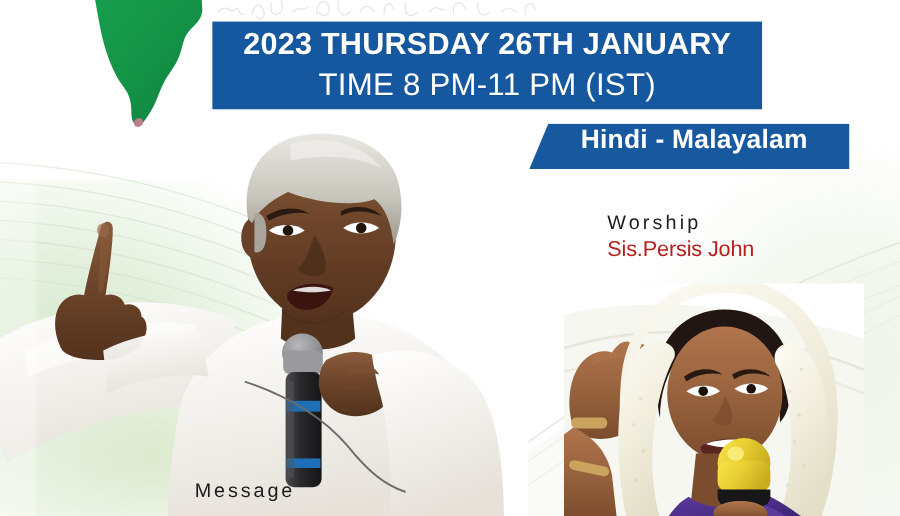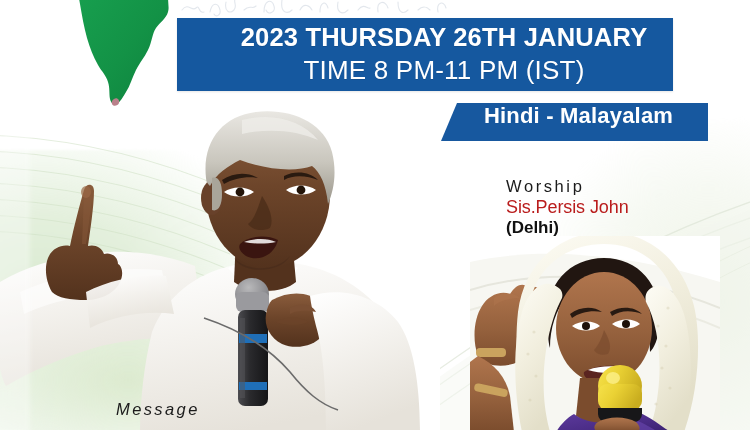--- a/index.html
+++ b/index.html
@@ -34,21 +34,20 @@
 
   
   .map-wrap{position:absolute;left:60px;top:-46px;width:160px;height:155px;}
 
   
   .date-banner{
     position:absolute;left:177px;top:18px;width:458px;height:73px;
     background:#15589f;
     display:flex;flex-direction:column;align-items:center;justify-content:center;
     box-shadow:0 1px 2px rgba(0,0,0,.10);
-    padding-left:38px;
   }
   .date-line1{
     color:#ffffff;font-weight:bold;font-size:25.5px;letter-spacing:.2px;
     line-height:1.02;white-space:nowrap;text-shadow:0 1px 0 rgba(0,0,0,.10);
   }
   .date-line2{
     color:#ffffff;font-weight:normal;font-size:26px;letter-spacing:.2px;
     line-height:1.06;white-space:nowrap;margin-top:7px;text-shadow:0 1px 0 rgba(0,0,0,.10);
   }
   .lang-banner{
@@ -68,21 +67,21 @@
     font-size:16.5px;color:#1b1b1b;font-weight:500;letter-spacing:2.6px;line-height:1.15;
   }
   .worship-name{
     font-size:18px;color:#b91c1c;font-weight:normal;line-height:1.18;margin-top:1px;letter-spacing:-.1px;
   }
   .worship-city{
     font-size:17px;color:#111;font-weight:bold;line-height:1.15;margin-top:0px;
   }
 
   
-  .message-block{position:absolute;left:116px;top:400px;width:130px;text-align:left;font-style:italic;}
+  .message-block{position:absolute;left:116px;top:400px;width:130px;text-align:right;}
   .message-label{font-size:16.5px;color:#1b1b1b;font-weight:500;letter-spacing:2.4px;}
   .message-name{
     font-size:18px;color:#d02026;font-weight:bold;letter-spacing:-.1px;margin-top:2px;
     white-space:nowrap;
   }
 
   
   .preacher{position:absolute;left:-10px;top:86px;width:500px;height:348px;}
   .singer{position:absolute;left:470px;top:236px;width:250px;height:196px;}
 </style>
@@ -442,21 +441,20 @@
     <div class="date-line2">TIME 8 PM-11 PM  (IST)</div>
   </div>
 
   <div class="lang-banner">
     <span>Hindi - Malayalam</span>
   </div>
 
   <div class="worship-block">
     <div class="worship-label">Worship</div>
     <div class="worship-name">Sis.Persis John</div>
-    <div class="worship-city">(Delhi)</div>
   </div>
 
   <div class="message-block">
     <div class="message-label">Message</div>
     <div class="message-name"></div>
   </div>
 
 </div>
 
 </body></html>

